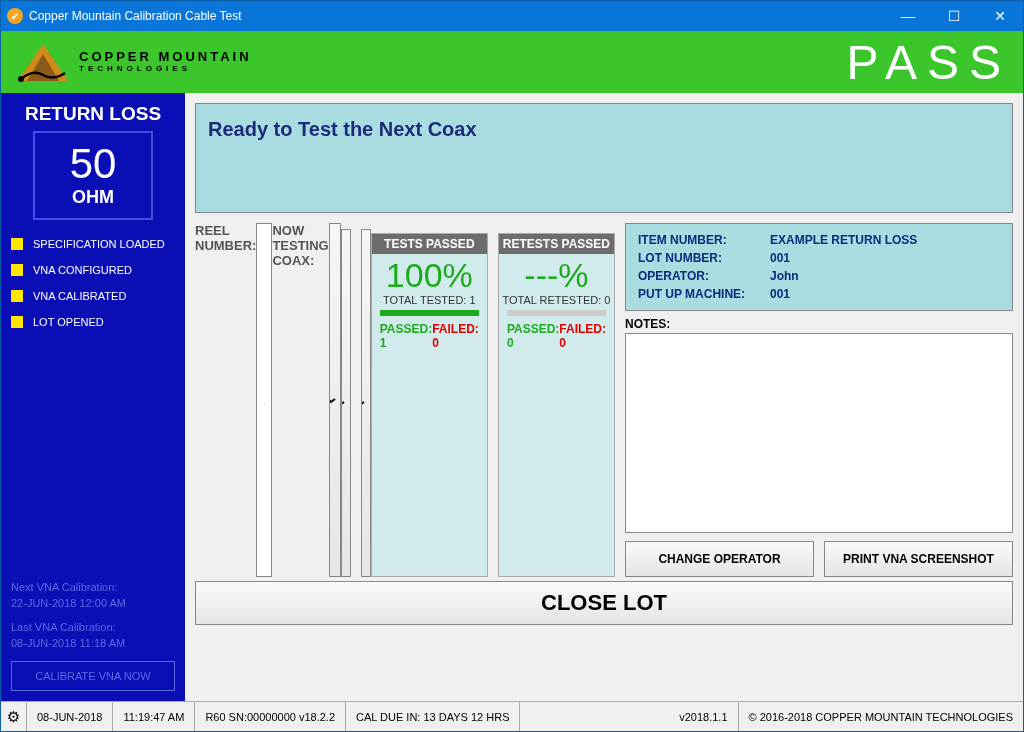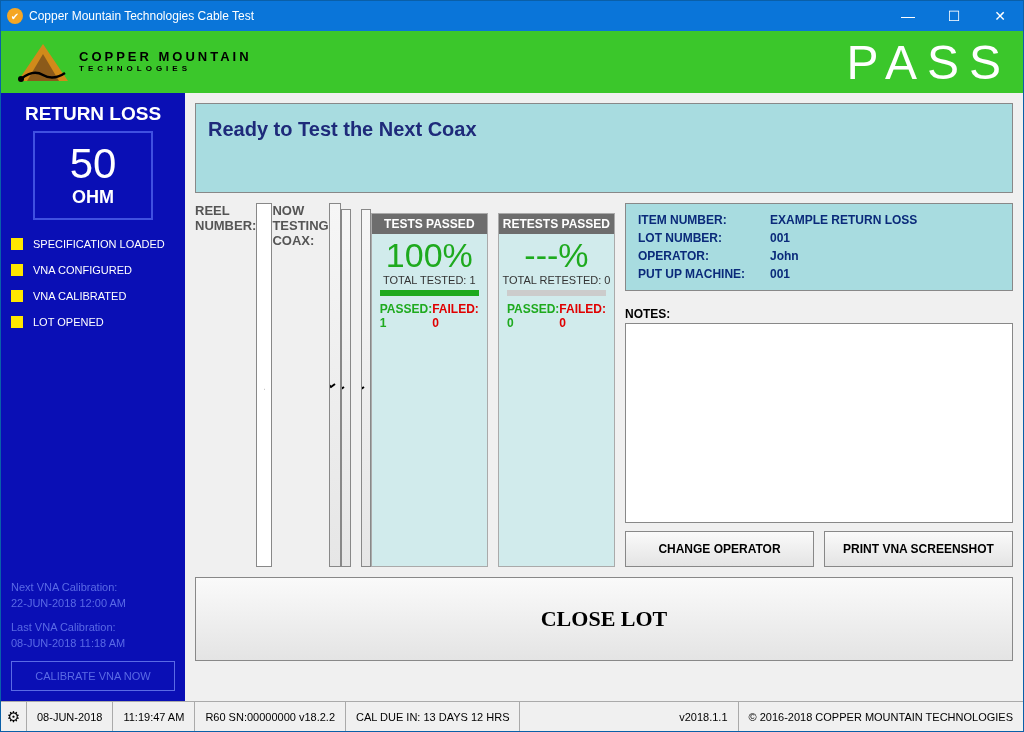--- a/index.html
+++ b/index.html
@@ -27,21 +27,21 @@
 .ohm-box .val { font-size: 42px; font-weight: 300; line-height: 1; }
 .ohm-box .unit { font-size: 18px; font-weight: bold; margin-top: 2px; }
 .status-list { list-style: none; }
 .status-list li { display: flex; align-items: center; font-size: 11px; margin-bottom: 14px; }
 .sq { width: 12px; height: 12px; background: #ffe600; margin-right: 10px; flex-shrink: 0; }
 .sidebar .spacer { flex: 1; }
 .cal-info { font-size: 11px; color: #5a6ae5; margin-bottom: 4px; }
 .cal-btn { border: 1px solid #5a6ae5; color: #5a6ae5; text-align: center; padding: 8px 4px; font-size: 11px; margin-top: 8px; }
 
 .content { flex: 1; padding: 10px; background: #f0f0f0; }
-.banner { background: #a8dce0; border: 1px solid #888; padding: 14px 12px; height: 90px; }
+.banner { background: #a8dce0; border: 1px solid #888; padding: 14px 12px; height: 110px; }
 .banner h3 { color: #1e2a7a; font-size: 20px; font-weight: bold; }
 
 .row2 { display: flex; gap: 10px; margin-top: 10px; }
 .leftcol { width: 420px; display: flex; flex-direction: row; }
 .rightcol { flex: 1; display: flex; flex-direction: column; }
 
 .lbl { font-size: 13px; color: #555; font-weight: bold; margin-bottom: 2px; }
 .txtinput { width: 100%; border: 1px solid #888; font-size: 17px; padding: 4px 6px; background: #fff; }
 .sel { width: 100%; border: 1px solid #888; font-size: 15px; padding: 3px 4px; background: linear-gradient(#f6f6f6,#e6e6e6); }
 .sel.small { font-size: 13px; }
@@ -59,40 +59,40 @@
 .statbox .bar.empty { background: #ccc; }
 .statbox .pf { display: flex; justify-content: space-between; padding: 2px 8px 6px; font-size: 12px; font-weight: bold; }
 .statbox .pf .p { color: #1eaa1e; }
 .statbox .pf .f { color: #e00000; }
 
 .info { background: #a8dce0; border: 1px solid #888; padding: 6px 10px; font-size: 12px; }
 .info table { width: 100%; }
 .info td { padding: 1px 0; color: #0a2a7a; font-weight: bold; }
 .info td.k { width: 130px; }
 
-.notes-lbl { font-size: 12px; font-weight: bold; margin-top: 16px; }
+.notes-lbl { font-size: 12px; font-weight: bold; margin-top: 6px; }
 .notes { flex: 1; border: 1px solid #888; background: #fff; margin-top: 2px; min-height: 200px; resize: none; font-family: inherit; padding: 4px; }
 
 .btnrow { display: flex; gap: 10px; margin-top: 8px; }
 .btn { flex: 1; border: 1px solid #888; background: linear-gradient(#fafafa,#e4e4e4); text-align: center; font-size: 12px; font-weight: bold; padding: 10px 4px; }
 
-.closelot { margin-top: 10px; border: 1px solid #888; background: linear-gradient(#fafafa,#e4e4e4); text-align: center; font-size: 22px; font-weight: bold; padding: 28px; font-family: Liberation Serif, serif; }
+.closelot { margin-top: 4px; border: 1px solid #888; background: linear-gradient(#fafafa,#e4e4e4); text-align: center; font-size: 22px; font-weight: bold; padding: 8px; }
 
 
 .statusbar { height: 30px; border-top: 1px solid #aaa; background: #f0f0f0; display: flex; align-items: center; font-size: 11px; }
 .statusbar .cell { border-right: 1px solid #aaa; padding: 0 10px; height: 100%; display: flex; align-items: center; }
 .statusbar .gear { width: 26px; justify-content: center; font-size: 15px; }
 .statusbar .spacer { flex: 1; border-right: 1px solid #aaa; }
 </style>
 </head>
 <body>
 
 <div class="titlebar">
   <div class="icon">✔</div>
-  <div class="title">Copper Mountain Technologies Cable Test</div>
+  <div class="title">Copper Mountain Calibration Cable Test</div>
   <div class="winbtn">—</div>
   <div class="winbtn">☐</div>
   <div class="winbtn">✕</div>
 </div>
 
 <div class="header">
   <div class="logo">
     <svg viewBox="0 0 60 46">
       <polygon points="5,42 30,5 55,42" fill="#d18a1a"></polygon>
       <polygon points="14,42 30,15 46,42" fill="#8b5a1a"></polygon>

